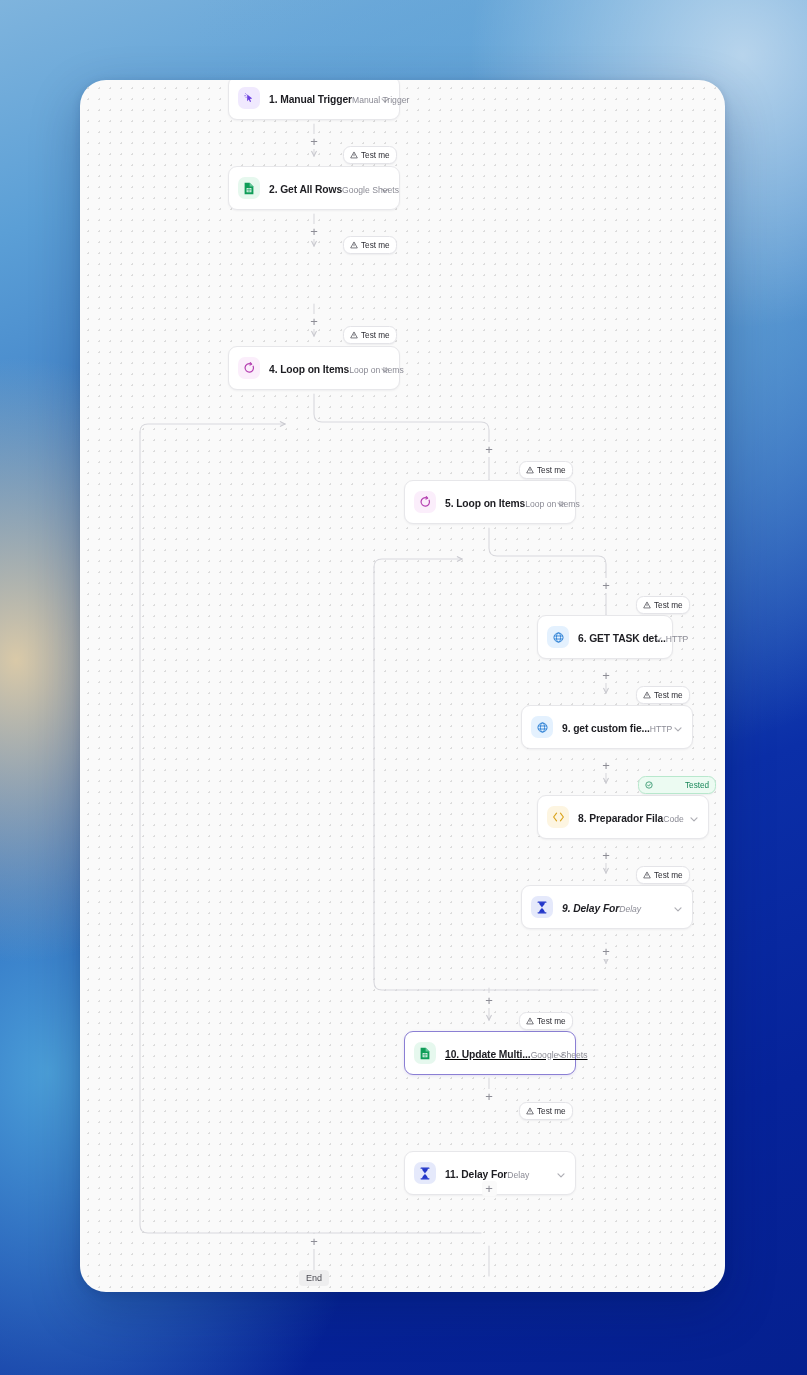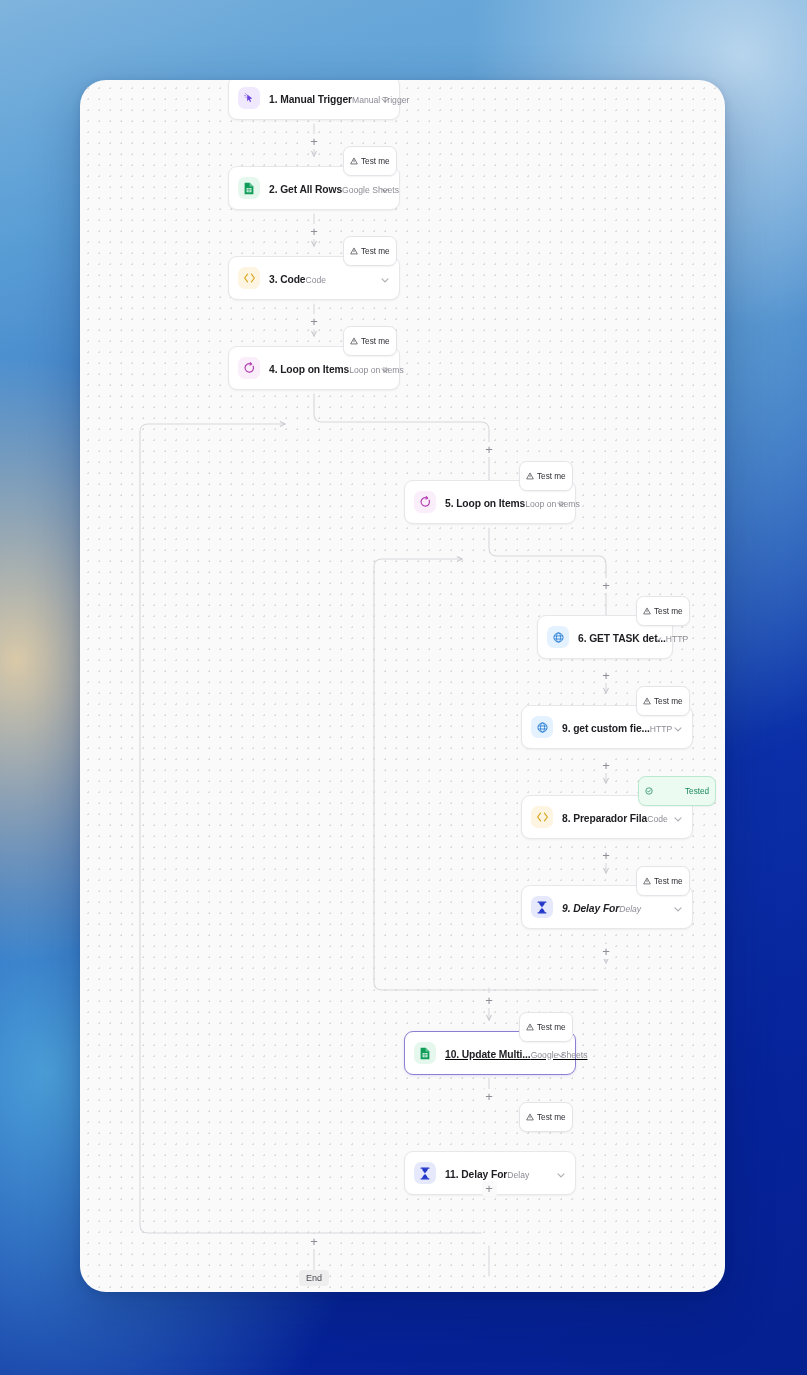--- a/index.html
+++ b/index.html
@@ -63,21 +63,21 @@
     position:absolute; width:15px; height:15px; margin-left:-7.5px; margin-top:-7.5px;
     background:#fafafa; border-radius:3px;
     display:flex; align-items:center; justify-content:center;
     color:#8d8d96; font-size:13px; line-height:13px; font-weight:400;
     user-select:none;
   }
   
   .badge{
     position:absolute; height:15px; border-radius:7.5px;
     display:flex; align-items:center; gap:3px;
-    padding:14px 6px; font-size:8.2px; white-space:nowrap;
+    padding:8px 6px; font-size:8.2px; white-space:nowrap;
     background:#ffffff; border:1px solid #e4e4e8; color:#2c2c33;
     box-shadow:0 1px 1.5px rgba(20,20,40,0.05);
   }
   .badge.tested{ background:#ecfbf2; border-color:#b8e8cd; color:#19885a; }
   .badge svg{ display:block; }
   
   .endpill{
     position:absolute; height:16px; padding:0 7px;
     background:#eeeeef; border-radius:4px;
     display:flex; align-items:center; justify-content:center;
@@ -150,31 +150,20 @@
           <path d="M7.8,1 l4.6,4.4 h-4.6 z" fill="#65c89a"></path>
           <rect x="4" y="7.6" width="6" height="5" fill="#ffffff"></rect>
           <path d="M4,9.3 h6 M4,11 h6 M7,7.6 v5" stroke="#0f9d58" stroke-width="0.7"></path>
         </svg>
       </span>
       <span class="txt"><span class="t1">2. Get All Rows</span><span class="t2">Google Sheets</span></span>
       <span class="chev"><svg viewBox="0 0 12 12">
           <path d="M3,4.8 L6,7.8 L9,4.8" fill="none" stroke="#6d6d78" stroke-width="1.2" stroke-linecap="round" stroke-linejoin="round"></path>
         </svg></span>
     </div>
-    <div class="node" style="left: 148px; top: 176px; width: 172px;">
-      <span class="ic" style="background:#fdf5e1">
-        <svg width="13" height="12" viewBox="0 0 16 14">
-          <path d="M5.6,2.2 L2.0,7.0 L5.6,11.8 M10.4,2.2 L14.0,7.0 L10.4,11.8" fill="none" stroke="#d9a31c" stroke-width="1.4" stroke-linecap="round" stroke-linejoin="round"></path>
-        </svg>
-      </span>
-      <span class="txt"><span class="t1">3. Code</span><span class="t2">Code</span></span>
-      <span class="chev"><svg viewBox="0 0 12 12">
-          <path d="M3,4.8 L6,7.8 L9,4.8" fill="none" stroke="#6d6d78" stroke-width="1.2" stroke-linecap="round" stroke-linejoin="round"></path>
-        </svg></span>
-    </div>
     <div class="node" style="left: 148px; top: 266px; width: 172px;">
       <span class="ic" style="background:#fbeefb">
         <svg width="13" height="13" viewBox="0 0 16 16">
           <path d="M12.5,5.2 A5.2,5.2 0 1 1 9.6,2.4" fill="none" stroke="#b43fb0" stroke-width="1.5" stroke-linecap="round"></path>
           <path d="M9.0,0.9 L10.6,2.7 L8.6,3.7" fill="none" stroke="#b43fb0" stroke-width="1.5" stroke-linecap="round" stroke-linejoin="round"></path>
         </svg>
       </span>
       <span class="txt"><span class="t1">4. Loop on Items</span><span class="t2">Loop on Items</span></span>
       <span class="chev"><svg viewBox="0 0 12 12">
           <path d="M3,4.8 L6,7.8 L9,4.8" fill="none" stroke="#6d6d78" stroke-width="1.2" stroke-linecap="round" stroke-linejoin="round"></path>
@@ -211,21 +200,21 @@
           <circle cx="8" cy="8" r="5.6" fill="none" stroke="#2b7fd4" stroke-width="1.2"></circle>
           <ellipse cx="8" cy="8" rx="2.5" ry="5.6" fill="none" stroke="#2b7fd4" stroke-width="1.1"></ellipse>
           <path d="M2.6,6.1 h10.8 M2.6,9.9 h10.8" stroke="#2b7fd4" stroke-width="1.1"></path>
         </svg>
       </span>
       <span class="txt"><span class="t1">9. get custom fie...</span><span class="t2">HTTP</span></span>
       <span class="chev"><svg viewBox="0 0 12 12">
           <path d="M3,4.8 L6,7.8 L9,4.8" fill="none" stroke="#6d6d78" stroke-width="1.2" stroke-linecap="round" stroke-linejoin="round"></path>
         </svg></span>
     </div>
-    <div class="node" style="left: 441px; top: 715px; width: 172px;">
+    <div class="node" style="left: 457px; top: 715px; width: 172px;">
       <span class="ic" style="background:#fdf5e1">
         <svg width="13" height="12" viewBox="0 0 16 14">
           <path d="M5.6,2.2 L2.0,7.0 L5.6,11.8 M10.4,2.2 L14.0,7.0 L10.4,11.8" fill="none" stroke="#d9a31c" stroke-width="1.4" stroke-linecap="round" stroke-linejoin="round"></path>
         </svg>
       </span>
       <span class="txt"><span class="t1">8. Preparador Fila</span><span class="t2">Code</span></span>
       <span class="chev"><svg viewBox="0 0 12 12">
           <path d="M3,4.8 L6,7.8 L9,4.8" fill="none" stroke="#6d6d78" stroke-width="1.2" stroke-linecap="round" stroke-linejoin="round"></path>
         </svg></span>
     </div>

